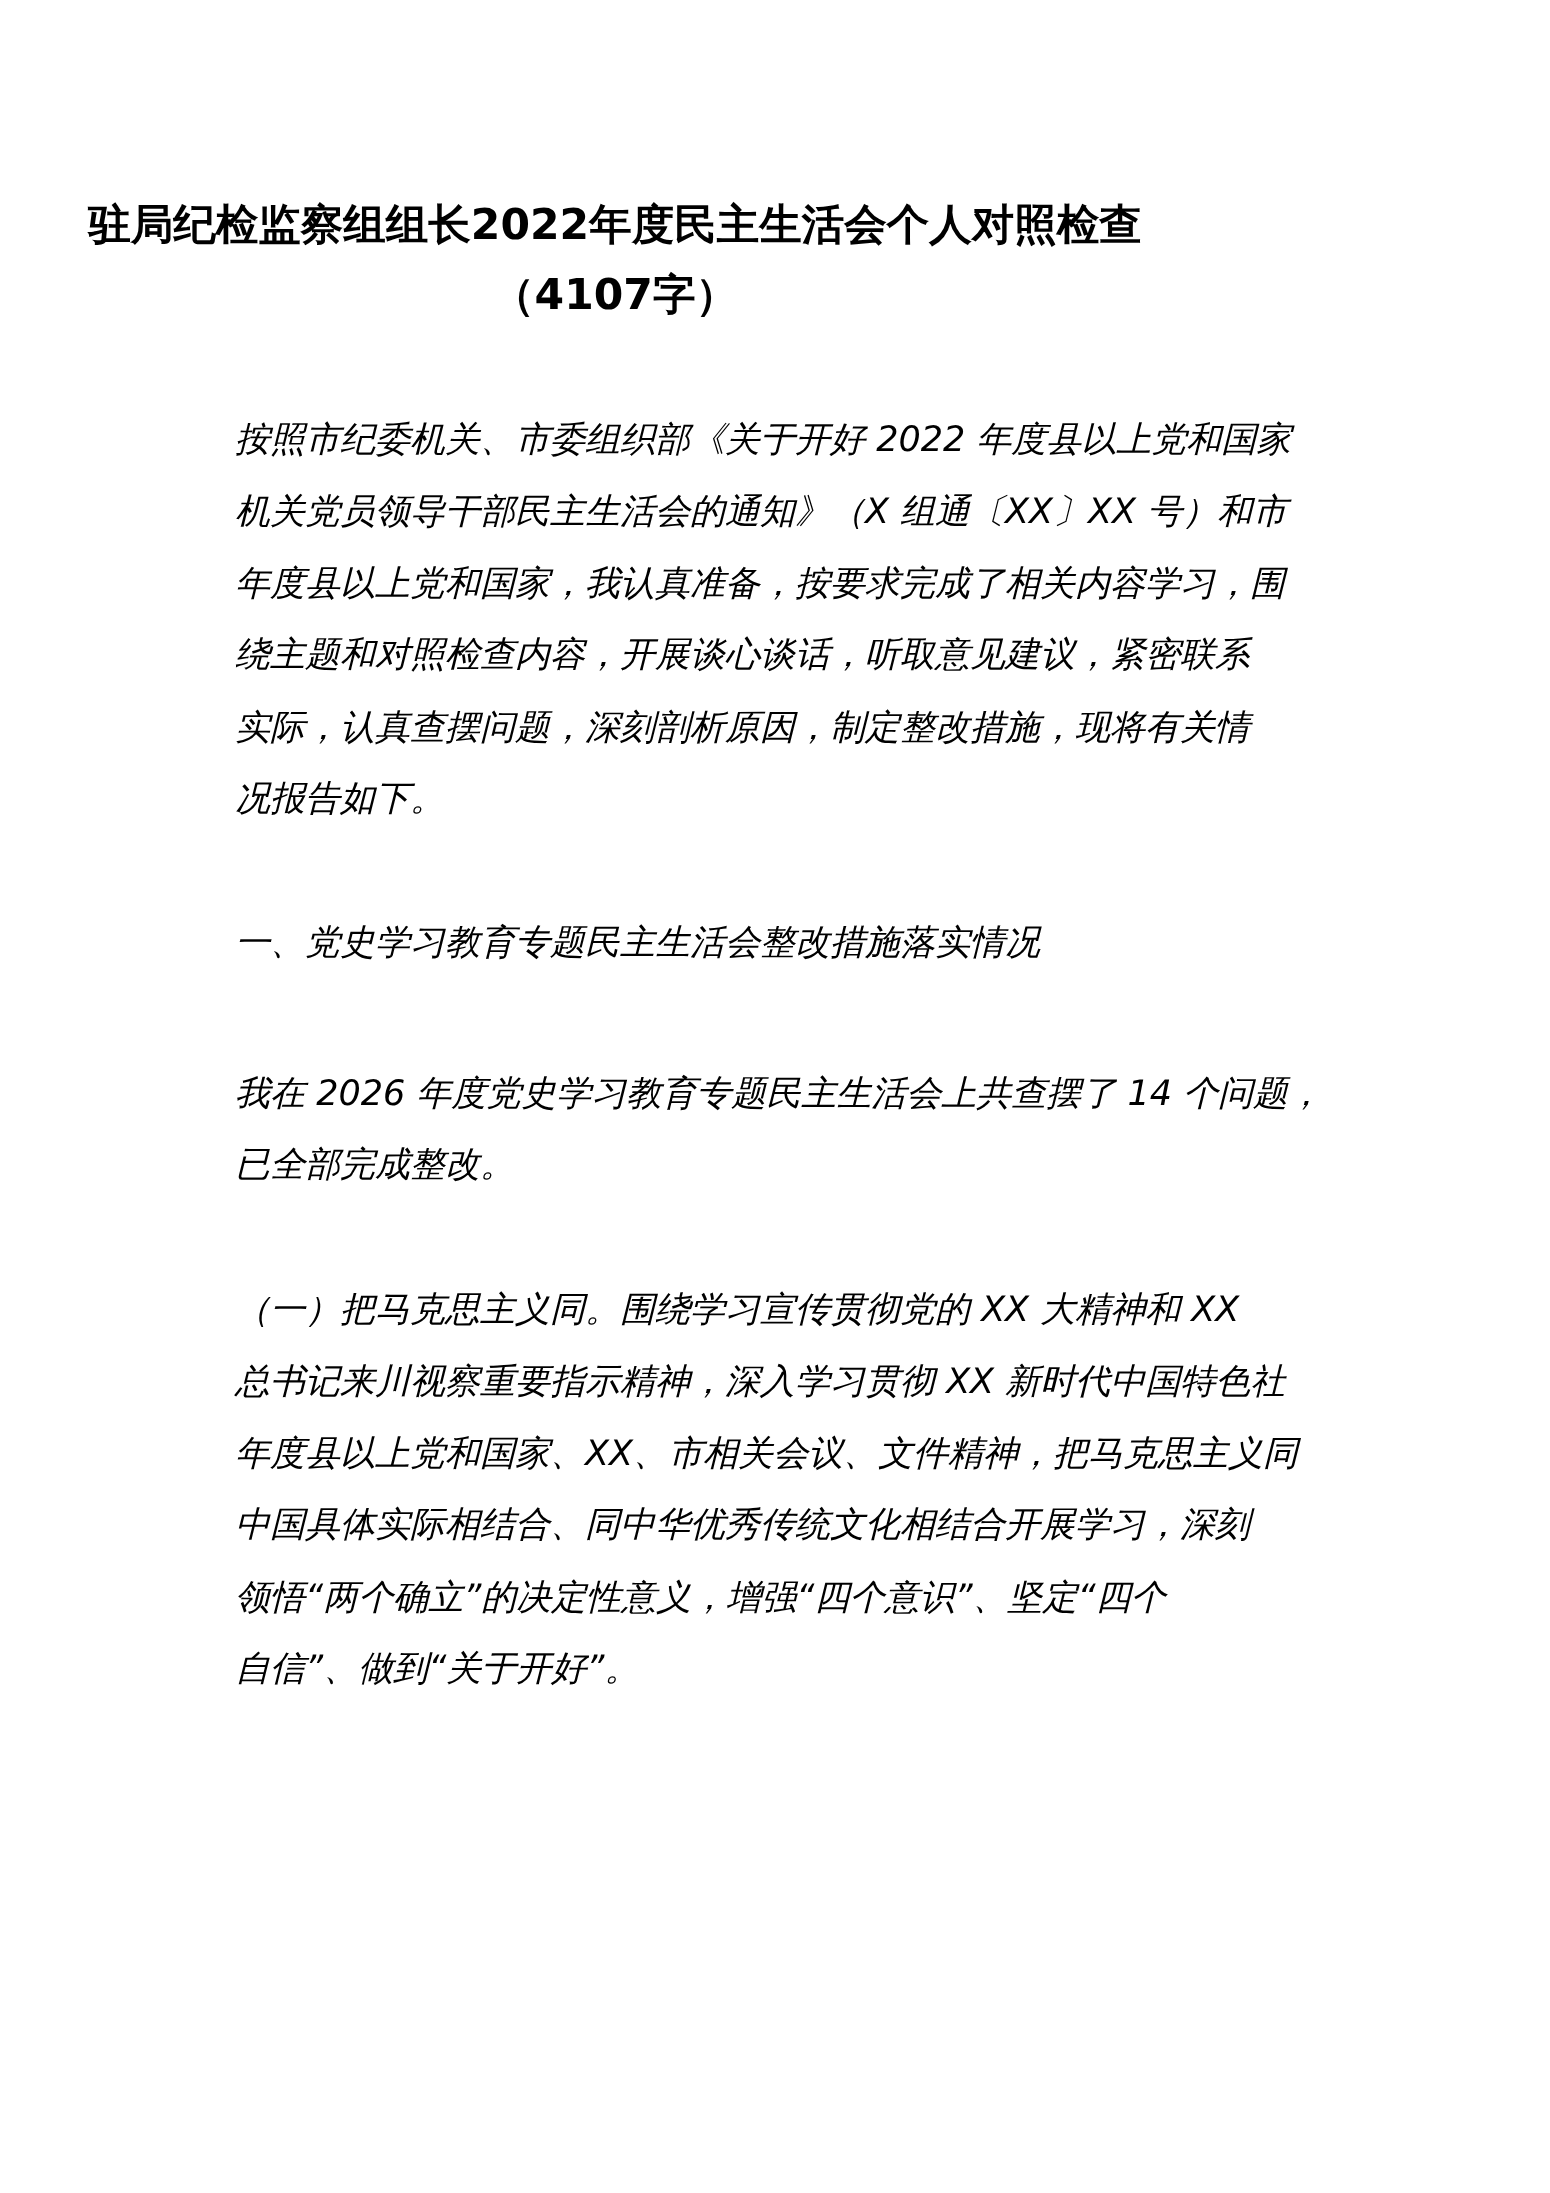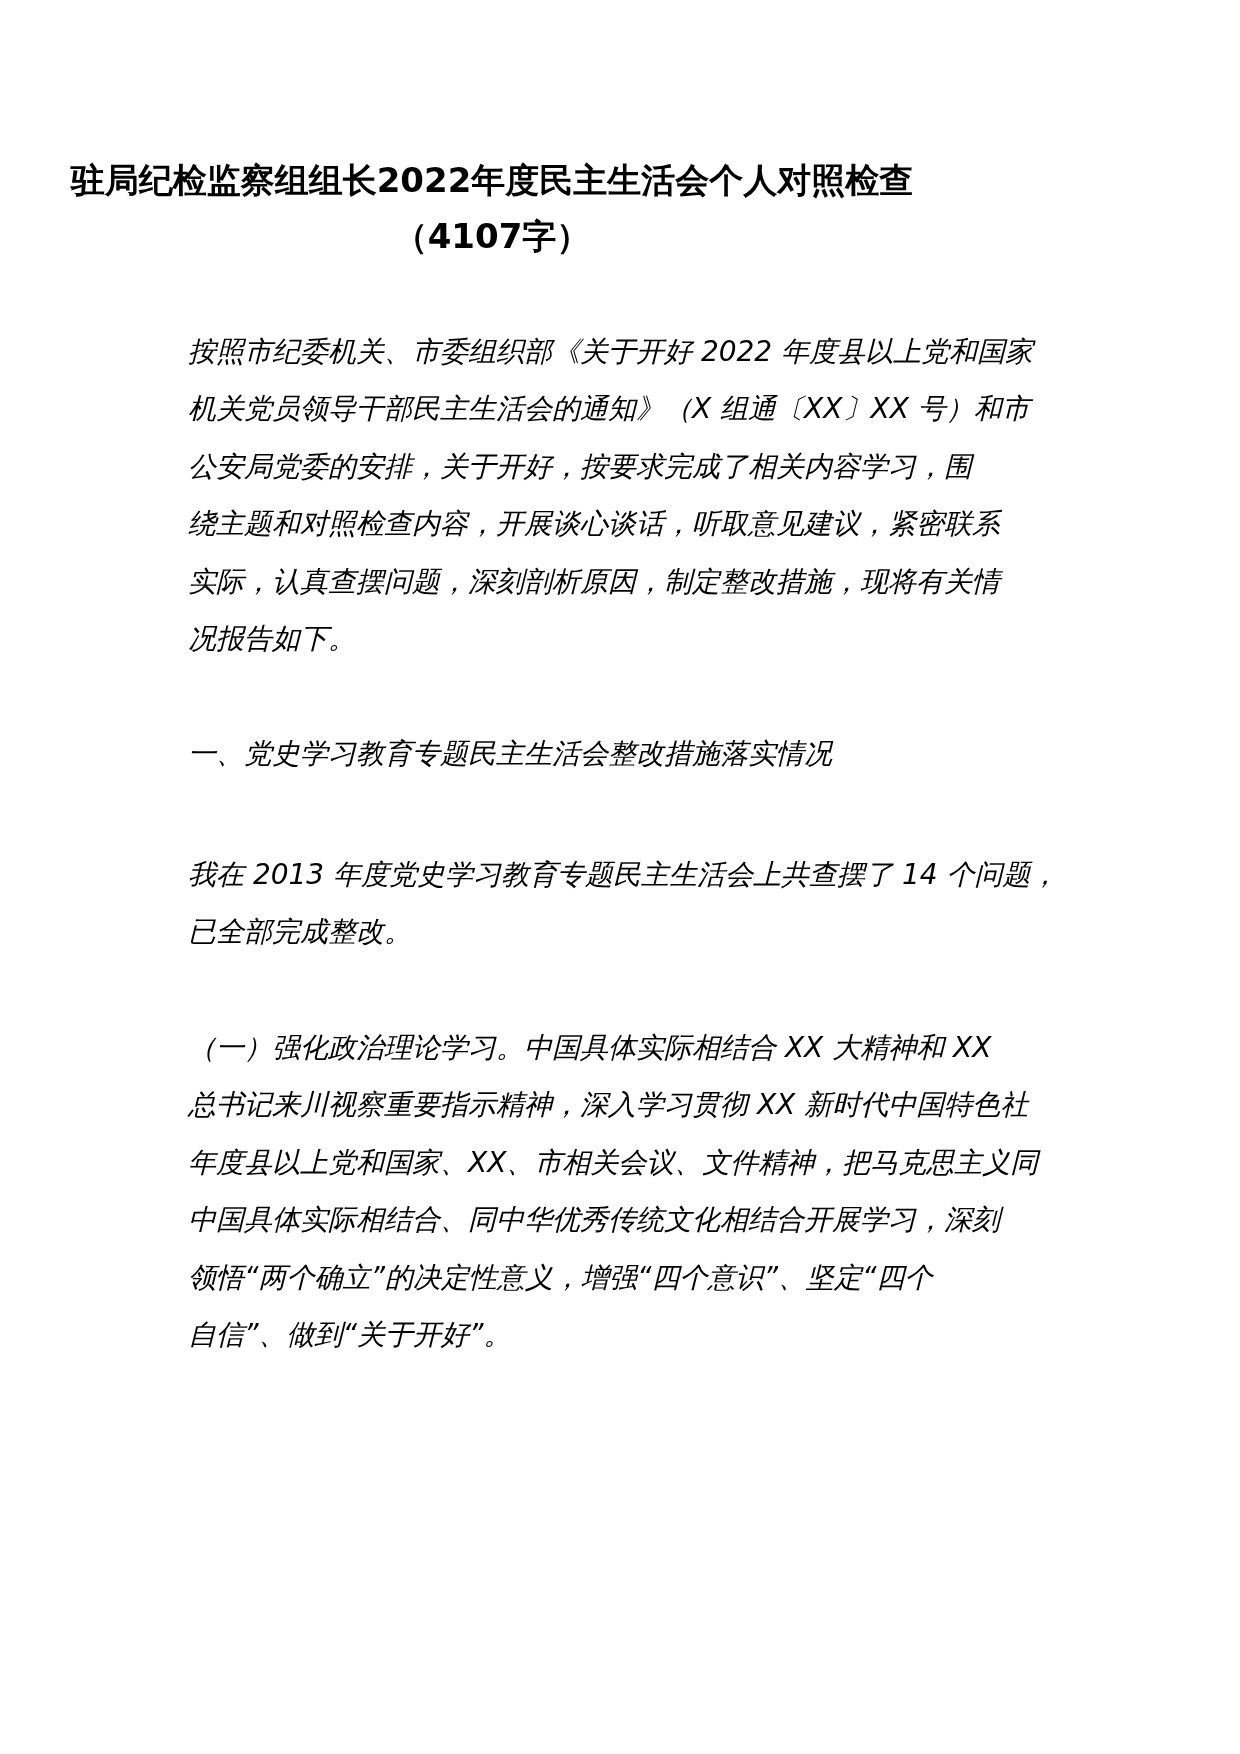--- a/index.html
+++ b/index.html
@@ -13,36 +13,36 @@
 </head>
 <body>
 
 <div>
   <div class="title" style="top:160px;">驻局纪检监察组组长2022年度民主生活会个人对照检查</div>
   <div class="title" style="top:216px;">（4107字）</div>
 
   <div>
     <div class="line" style="top:334px;">按照市纪委机关、市委组织部《关于开好 2022 年度县以上党和国家</div>
     <div class="line" style="top:391px;">机关党员领导干部民主生活会的通知》（X 组通〔XX〕XX 号）和市</div>
-    <div class="line" style="top:449px;">公安局党委的安排，关于开好，按要求完成了相关内容学习，围</div>
+    <div class="line" style="top:449px;">年度县以上党和国家，我认真准备，按要求完成了相关内容学习，围</div>
     <div class="line" style="top:506px;">绕主题和对照检查内容，开展谈心谈话，听取意见建议，紧密联系</div>
     <div class="line" style="top:564px;">实际，认真查摆问题，深刻剖析原因，制定整改措施，现将有关情</div>
     <div class="line" style="top:621px;">况报告如下。</div>
   </div>
 
   <div>
     <div class="line" style="top:736px;">一、党史学习教育专题民主生活会整改措施落实情况</div>
   </div>
 
   <div>
-    <div class="line" style="top:857px;">我在 2013 年度党史学习教育专题民主生活会上共查摆了 14 个问题，</div>
+    <div class="line" style="top:857px;">我在 2026 年度党史学习教育专题民主生活会上共查摆了 14 个问题，</div>
     <div class="line" style="top:914px;text-align:right;">已全部完成整改。</div>
   </div>
 
   <div>
-    <div class="line" style="top:1030px;">（一）强化政治理论学习。中国具体实际相结合 XX 大精神和 XX</div>
+    <div class="line" style="top:1030px;">（一）把马克思主义同。围绕学习宣传贯彻党的 XX 大精神和 XX</div>
     <div class="line" style="top:1087px;text-align:center;">总书记来川视察重要指示精神，深入学习贯彻 XX 新时代中国特色社</div>
     <div class="line" style="top:1145px;">年度县以上党和国家、XX、市相关会议、文件精神，把马克思主义同</div>
     <div class="line" style="top:1202px;">中国具体实际相结合、同中华优秀传统文化相结合开展学习，深刻</div>
     <div class="line" style="top:1260px;">领悟“两个确立”的决定性意义，增强“四个意识”、坚定“四个</div>
     <div class="line" style="top:1317px;">自信”、做到“关于开好”。</div>
   </div>
 </div>
 
 </body></html>

